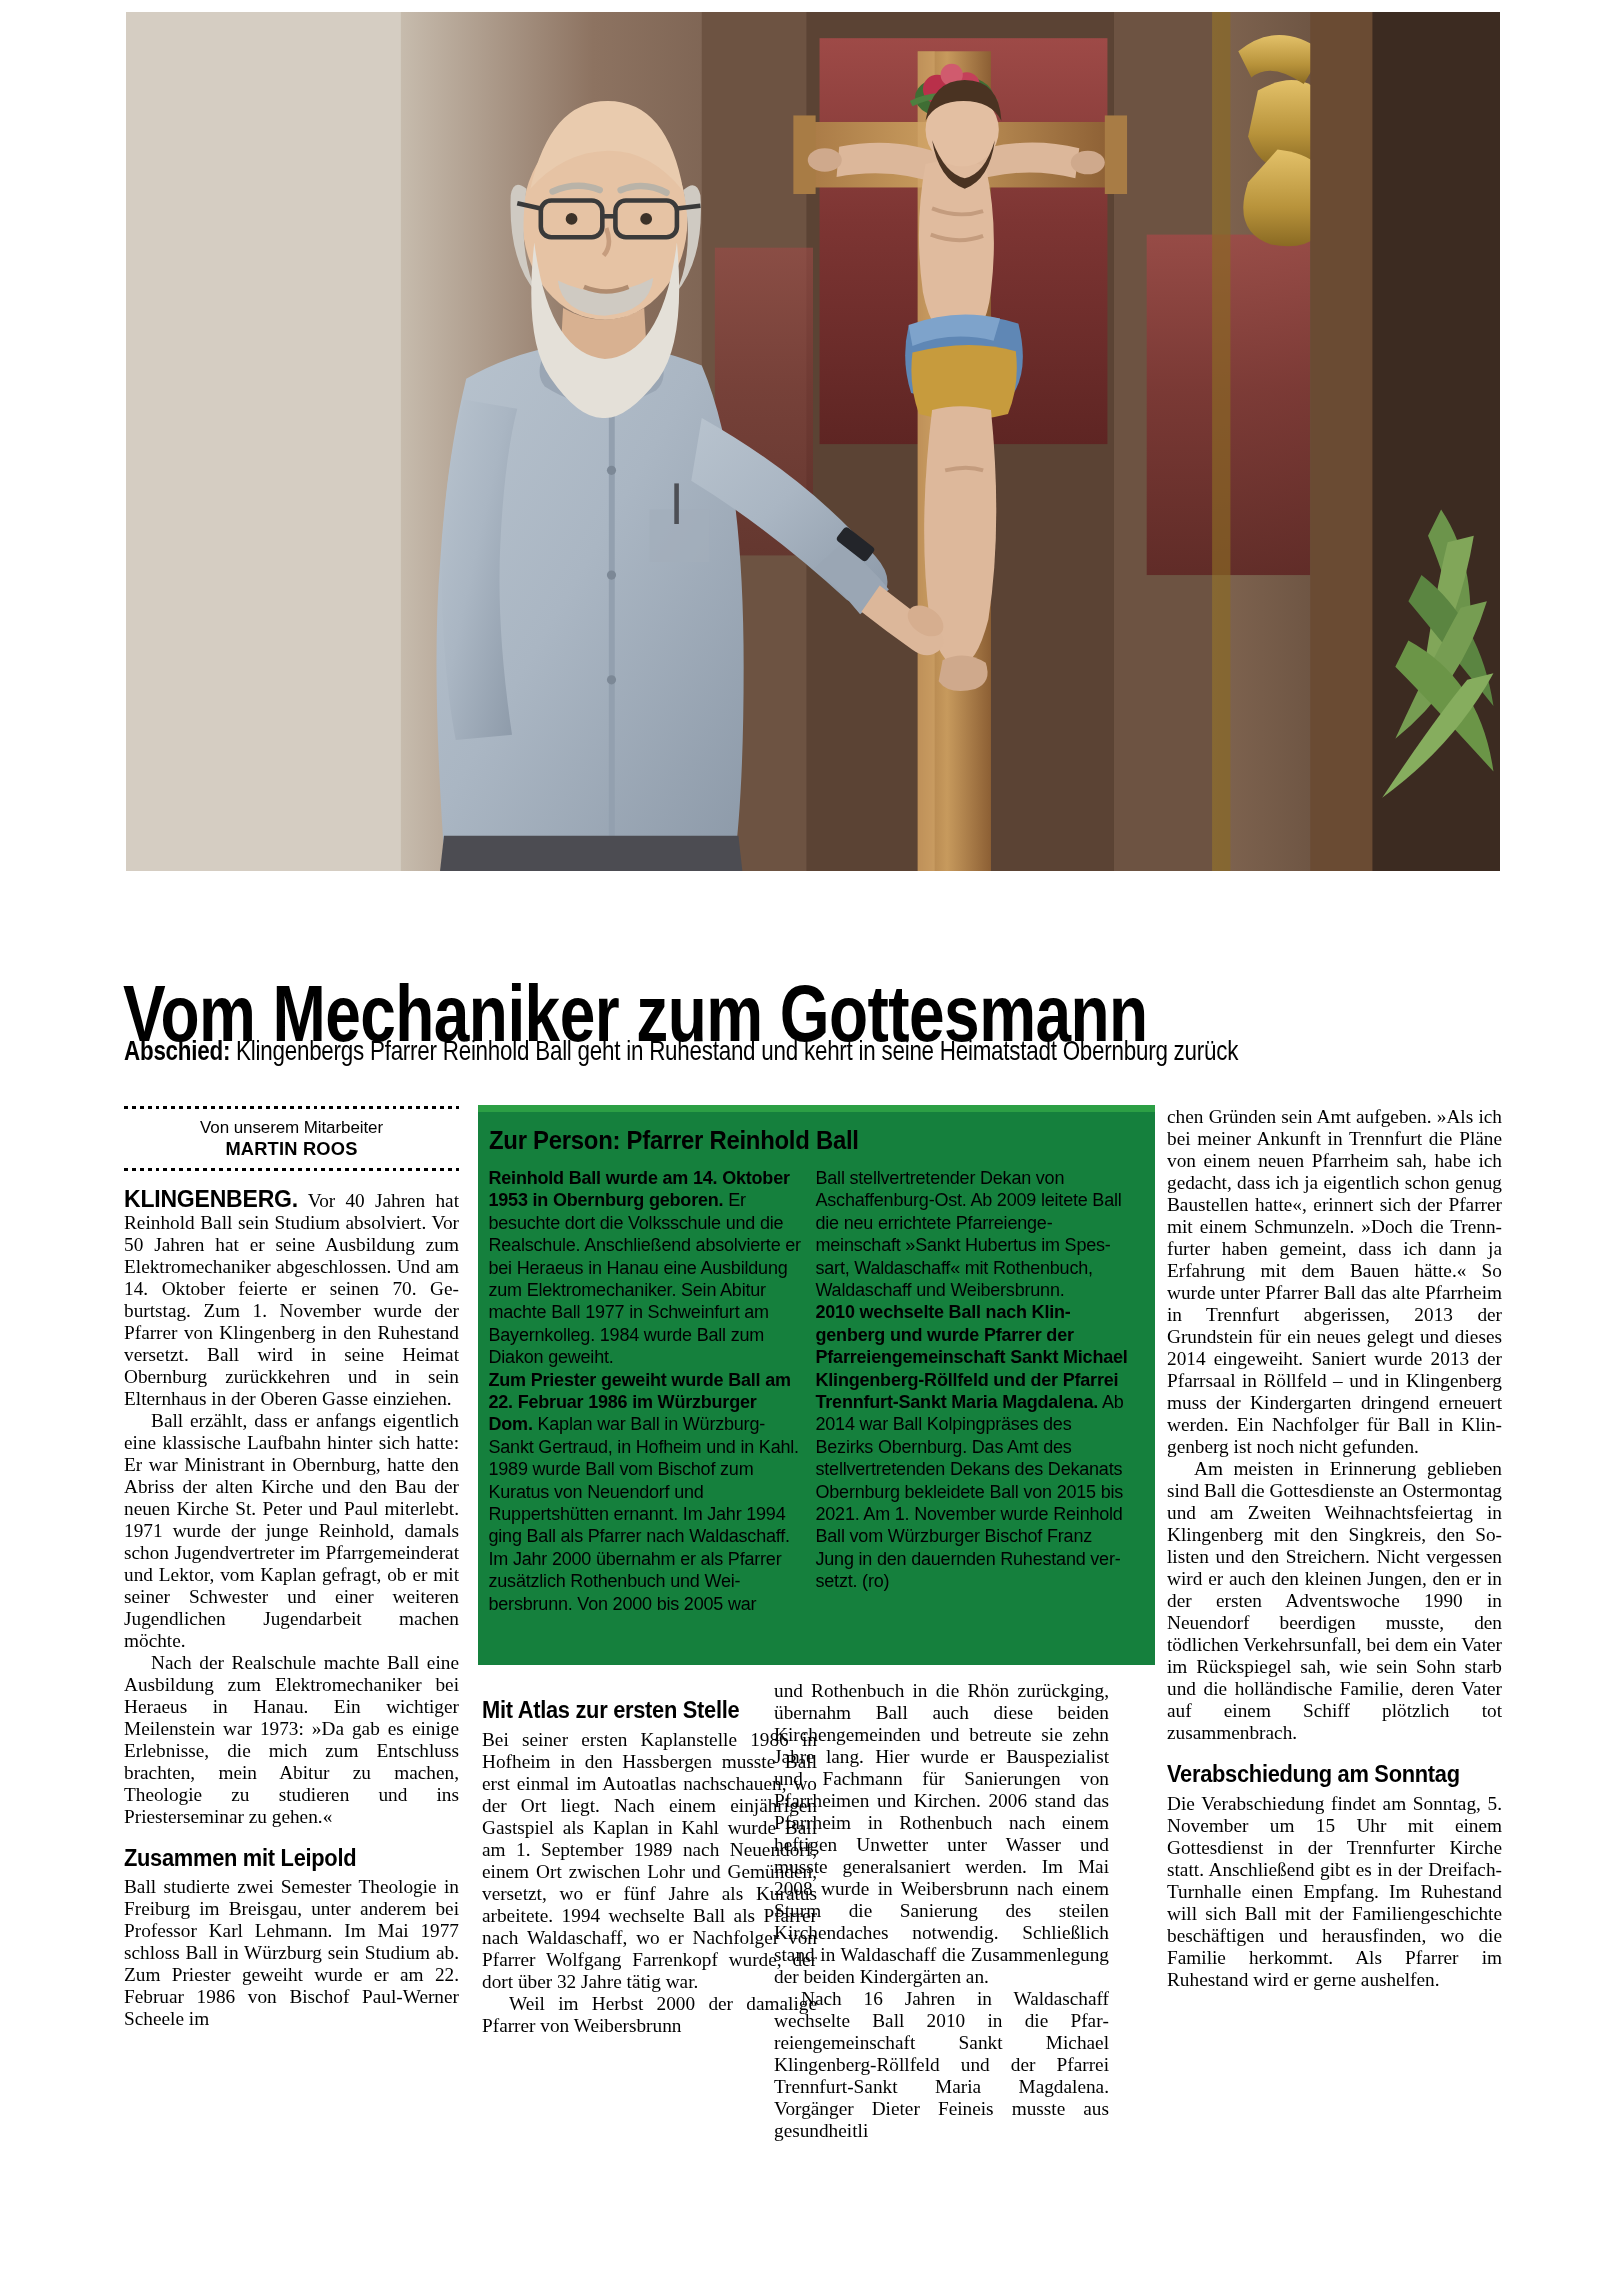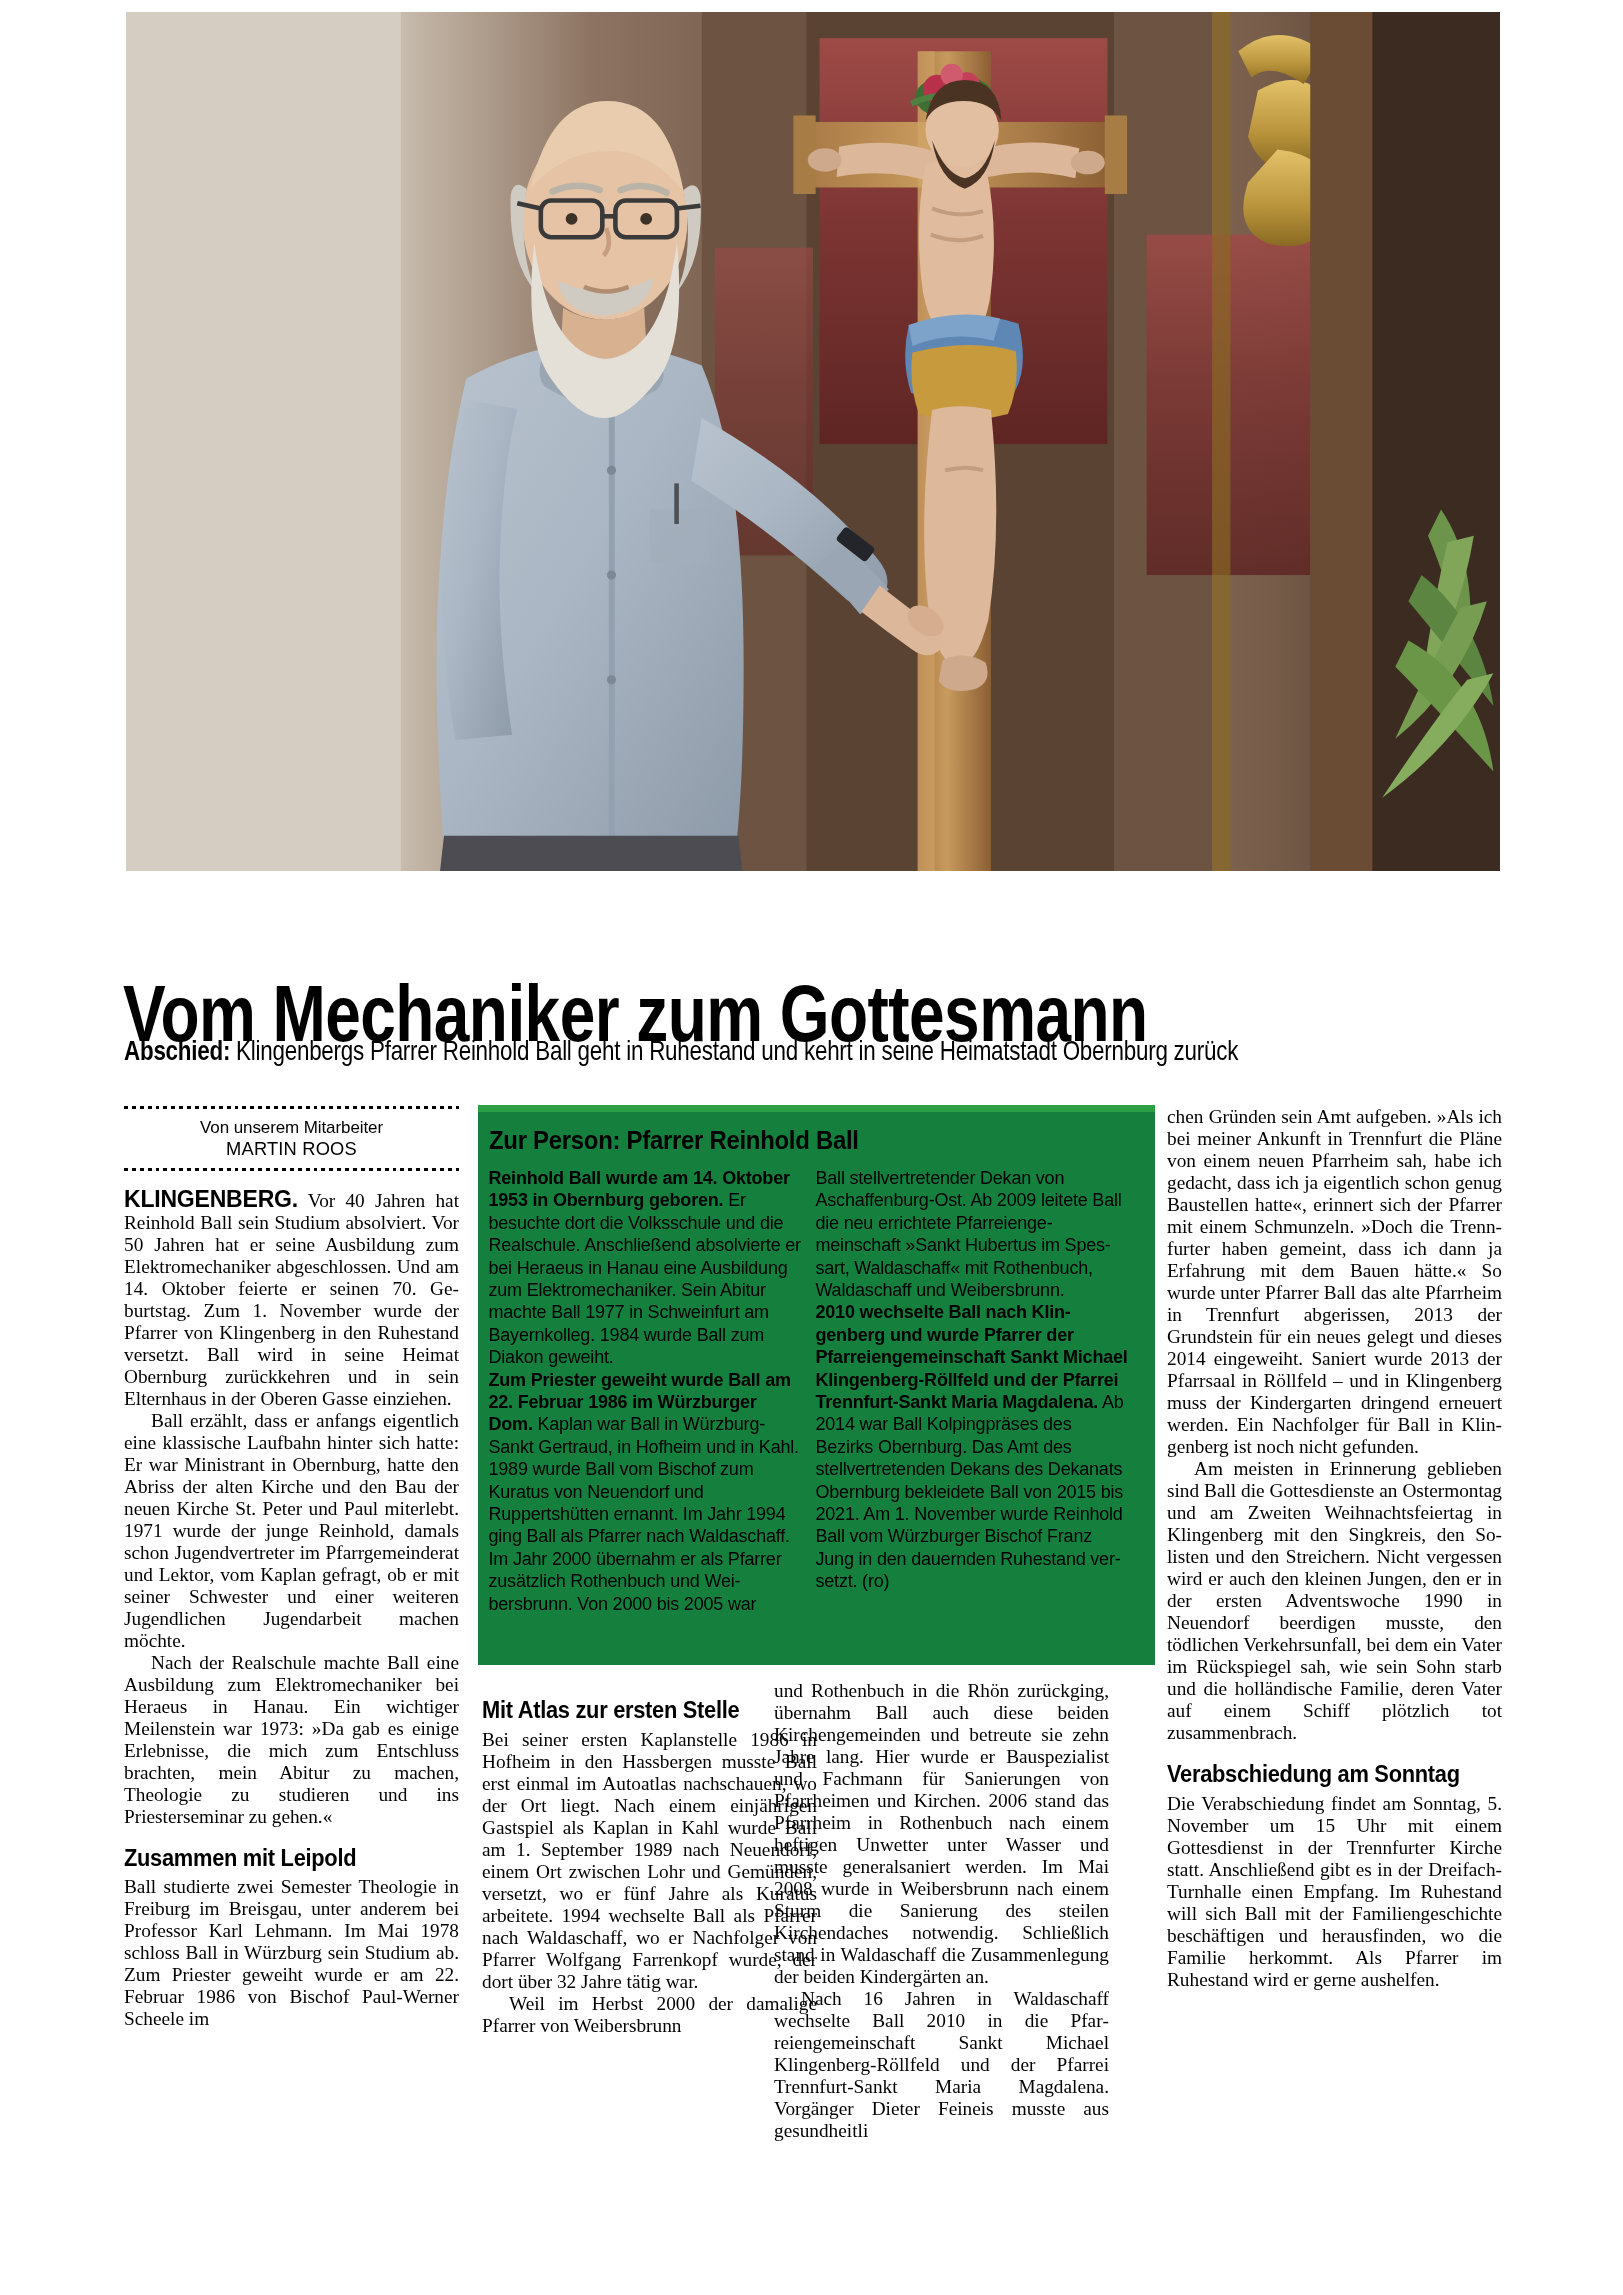--- a/index.html
+++ b/index.html
@@ -151,21 +151,21 @@
     padding: 8.5px 0 7.9px 0;
     font-family: "Liberation Sans", sans-serif;
   }
   .byline-kicker {
     font-size: 17px;
     line-height: 21px;
     letter-spacing: -0.1px;
   }
   .byline-name {
     font-size: 18.3px;
-    font-weight: normal;
+    font-weight: bold;
     line-height: 22px;
     letter-spacing: 0.2px;
     text-align: center;
   }
 
   
   .infobox {
     position: absolute;
     left: 478px;
     top: 1105px;
@@ -405,21 +405,21 @@
         <div class="byline-kicker">Von unserem Mitarbeiter</div>
         <div class="byline-name">MARTIN ROOS</div>
       </div>
       <div class="dot-rule"></div>
     </div>
 
     <p class="lead"><span class="dateline">KLINGENBERG.</span><span> Vor 40 Jahren hat Reinhold Ball sein Studium absol­viert. Vor 50 Jahren hat er seine Ausbildung zum Elektromechani­ker abgeschlossen. Und am 14. Oktober feierte er seinen 70. Ge­burtstag. Zum 1. November wurde der Pfarrer von Klingenberg in den Ruhestand versetzt. Ball wird in seine Heimat Obernburg zurück­kehren und in sein Elternhaus in der Oberen Gasse einziehen.</span></p>
     <p>Ball erzählt, dass er anfangs eigentlich eine klassische Lauf­bahn hinter sich hatte: Er war Mi­nistrant in Obernburg, hatte den Abriss der alten Kirche und den Bau der neuen Kirche St. Peter und Paul miterlebt. 1971 wurde der junge Reinhold, damals schon Ju­gendvertreter im Pfarrgemeinde­rat und Lektor, vom Kaplan ge­fragt, ob er mit seiner Schwester und einer weiteren Jugendlichen Jugendarbeit machen möchte.</p>
     <p>Nach der Realschule machte Ball eine Ausbildung zum Elek­tromechaniker bei Heraeus in Ha­nau. Ein wichtiger Meilenstein war 1973: »Da gab es einige Erlebnisse, die mich zum Entschluss brach­ten, mein Abitur zu machen, Theologie zu studieren und ins Priesterseminar zu gehen.«</p>
     <div class="sub-head">Zusammen mit Leipold</div>
-    <p class="lead">Ball studierte zwei Semester Theologie in Freiburg im Breis­gau, unter anderem bei Professor Karl Lehmann. Im Mai 1978 schloss Ball in Würzburg sein Studium ab. Zum Priester geweiht wurde er am 22. Februar 1986 von Bischof Paul-Werner Scheele im</p>
+    <p class="lead">Ball studierte zwei Semester Theologie in Freiburg im Breis­gau, unter anderem bei Professor Karl Lehmann. Im Mai 1977 schloss Ball in Würzburg sein Studium ab. Zum Priester geweiht wurde er am 22. Februar 1986 von Bischof Paul-Werner Scheele im</p>
   </div>
 
   <div class="col" id="col2" style="top:1680px; height:609px;">
     <div class="sub-head">Mit Atlas zur ersten Stelle</div>
     <p class="lead">Bei seiner ersten Kaplanstelle 1986 in Hofheim in den Hassbergen musste Ball erst einmal im Auto­atlas nachschauen, wo der Ort liegt. Nach einem einjährigen Gastspiel als Kaplan in Kahl wur­de Ball am 1. September 1989 nach Neuendorf, einem Ort zwischen Lohr und Gemünden, versetzt, wo er fünf Jahre als Kuratus arbeitete. 1994 wechselte Ball als Pfarrer nach Waldaschaff, wo er Nach­folger von Pfarrer Wolfgang Far­renkopf wurde, der dort über 32 Jahre tätig war.</p>
     <p>Weil im Herbst 2000 der dama­lige Pfarrer von Weibersbrunn</p>
   </div>
 
   <div class="col" id="col3" style="top:1680px; height:609px;">
     <p class="lead">und Rothenbuch in die Rhön zu­rückging, übernahm Ball auch diese beiden Kirchengemeinden und betreute sie zehn Jahre lang. Hier wurde er Bauspezialist und Fachmann für Sanierungen von Pfarrheimen und Kirchen. 2006 stand das Pfarrheim in Rothen­buch nach einem heftigen Unwet­ter unter Wasser und musste ge­neralsaniert werden. Im Mai 2008 wurde in Weibersbrunn nach einem Sturm die Sanierung des steilen Kirchendaches notwendig. Schließlich stand in Waldaschaff die Zusammenlegung der beiden Kindergärten an.</p>

